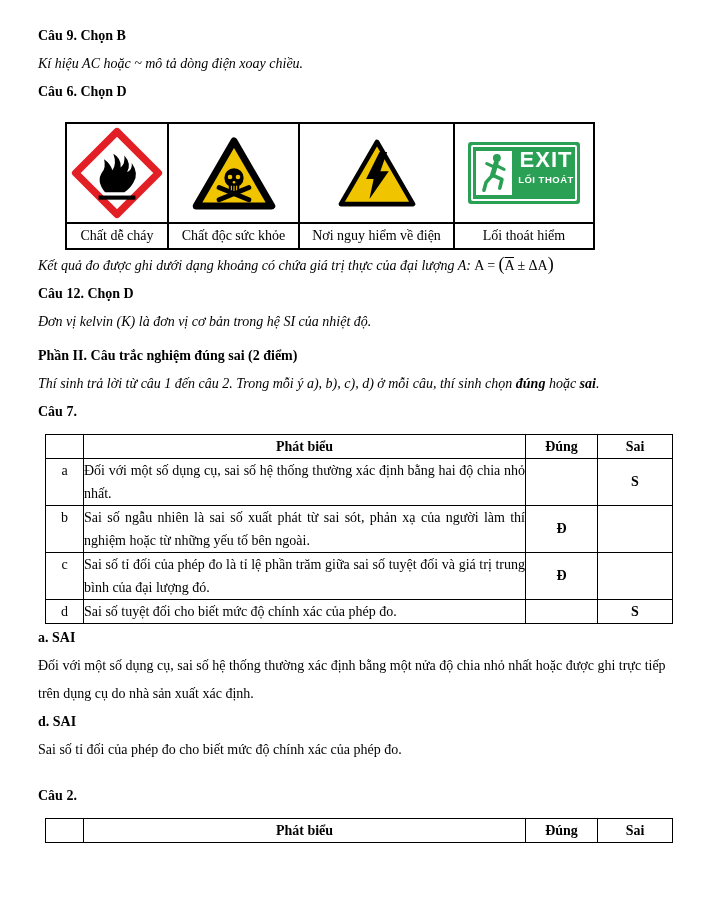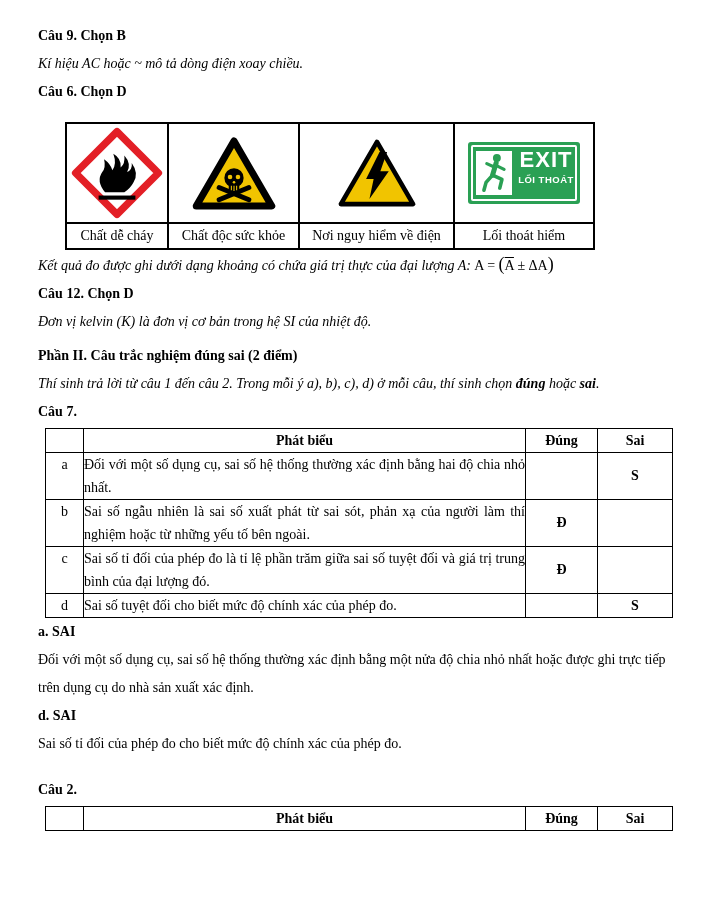--- a/index.html
+++ b/index.html
@@ -15,21 +15,21 @@
   .i{font-style:italic;}
   .bi{font-weight:bold;font-style:italic;}
 
   
   .symbols-table{border-collapse:collapse;table-layout:fixed;margin:16px 0 0 27px;}
   .symbols-table td{border:2px solid #000;text-align:center;vertical-align:middle;padding:0;}
   .sym-cell{height:98px;}
   .sym-label{height:24px;font-size:14px;}
 
   
-  .tf-table{border-collapse:collapse;table-layout:fixed;width:627px;margin:2px 0 0 7px;font-size:14px;padding-left:16px;}
+  .tf-table{border-collapse:collapse;table-layout:fixed;width:627px;margin:8px 0 0 7px;font-size:14px;padding-left:16px;}
   .tf-table th,.tf-table td{border:1px solid #000;padding:0;}
   .tf-table th{font-weight:bold;text-align:center;height:23px;line-height:23px;}
   .key{text-align:center;vertical-align:top;line-height:23px;padding-top:1px;}
   .stmt{text-align:justify;padding:1px 10px;line-height:23px;vertical-align:top;}
   .ans{text-align:center;vertical-align:middle;font-weight:bold;}
 
   .formula{font-style:normal;white-space:nowrap;}
   .overbar{text-decoration:overline;}
   .paren{font-size:18px;}
 

